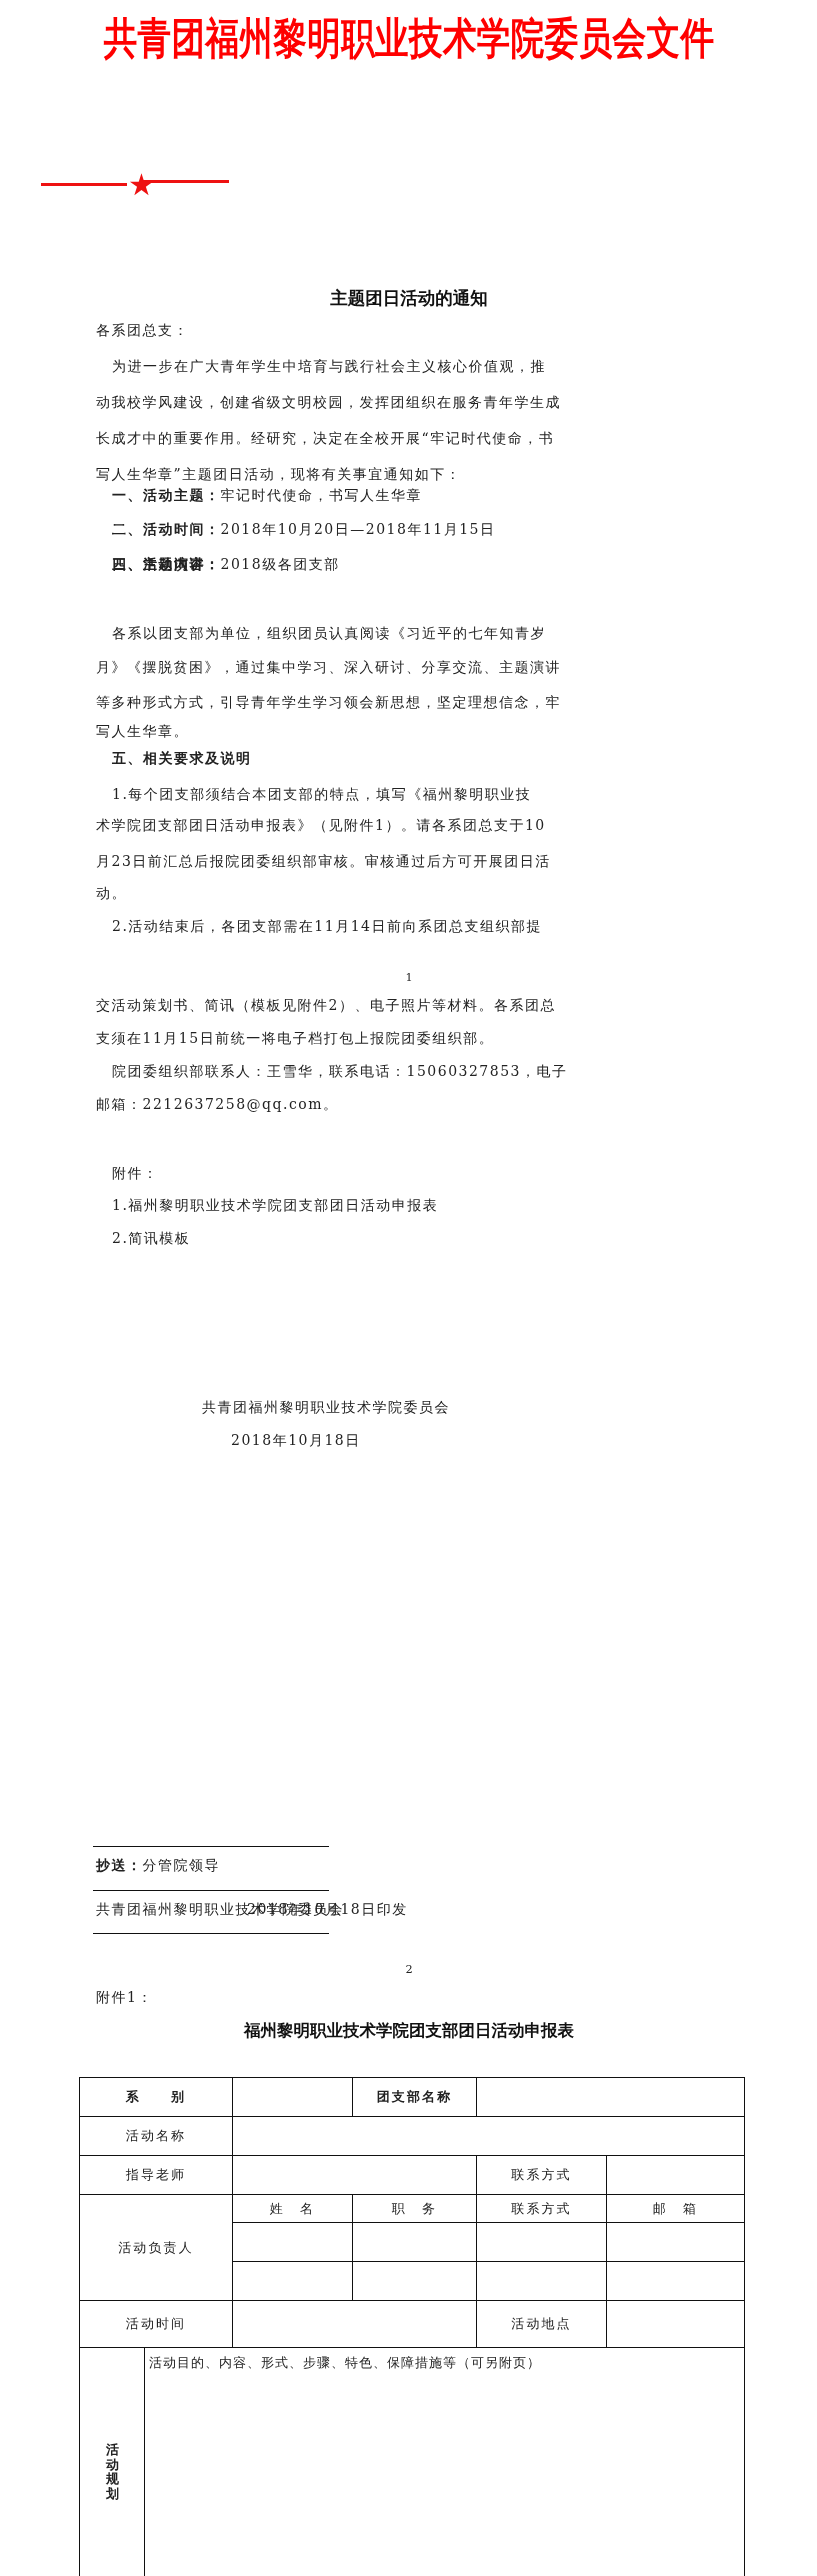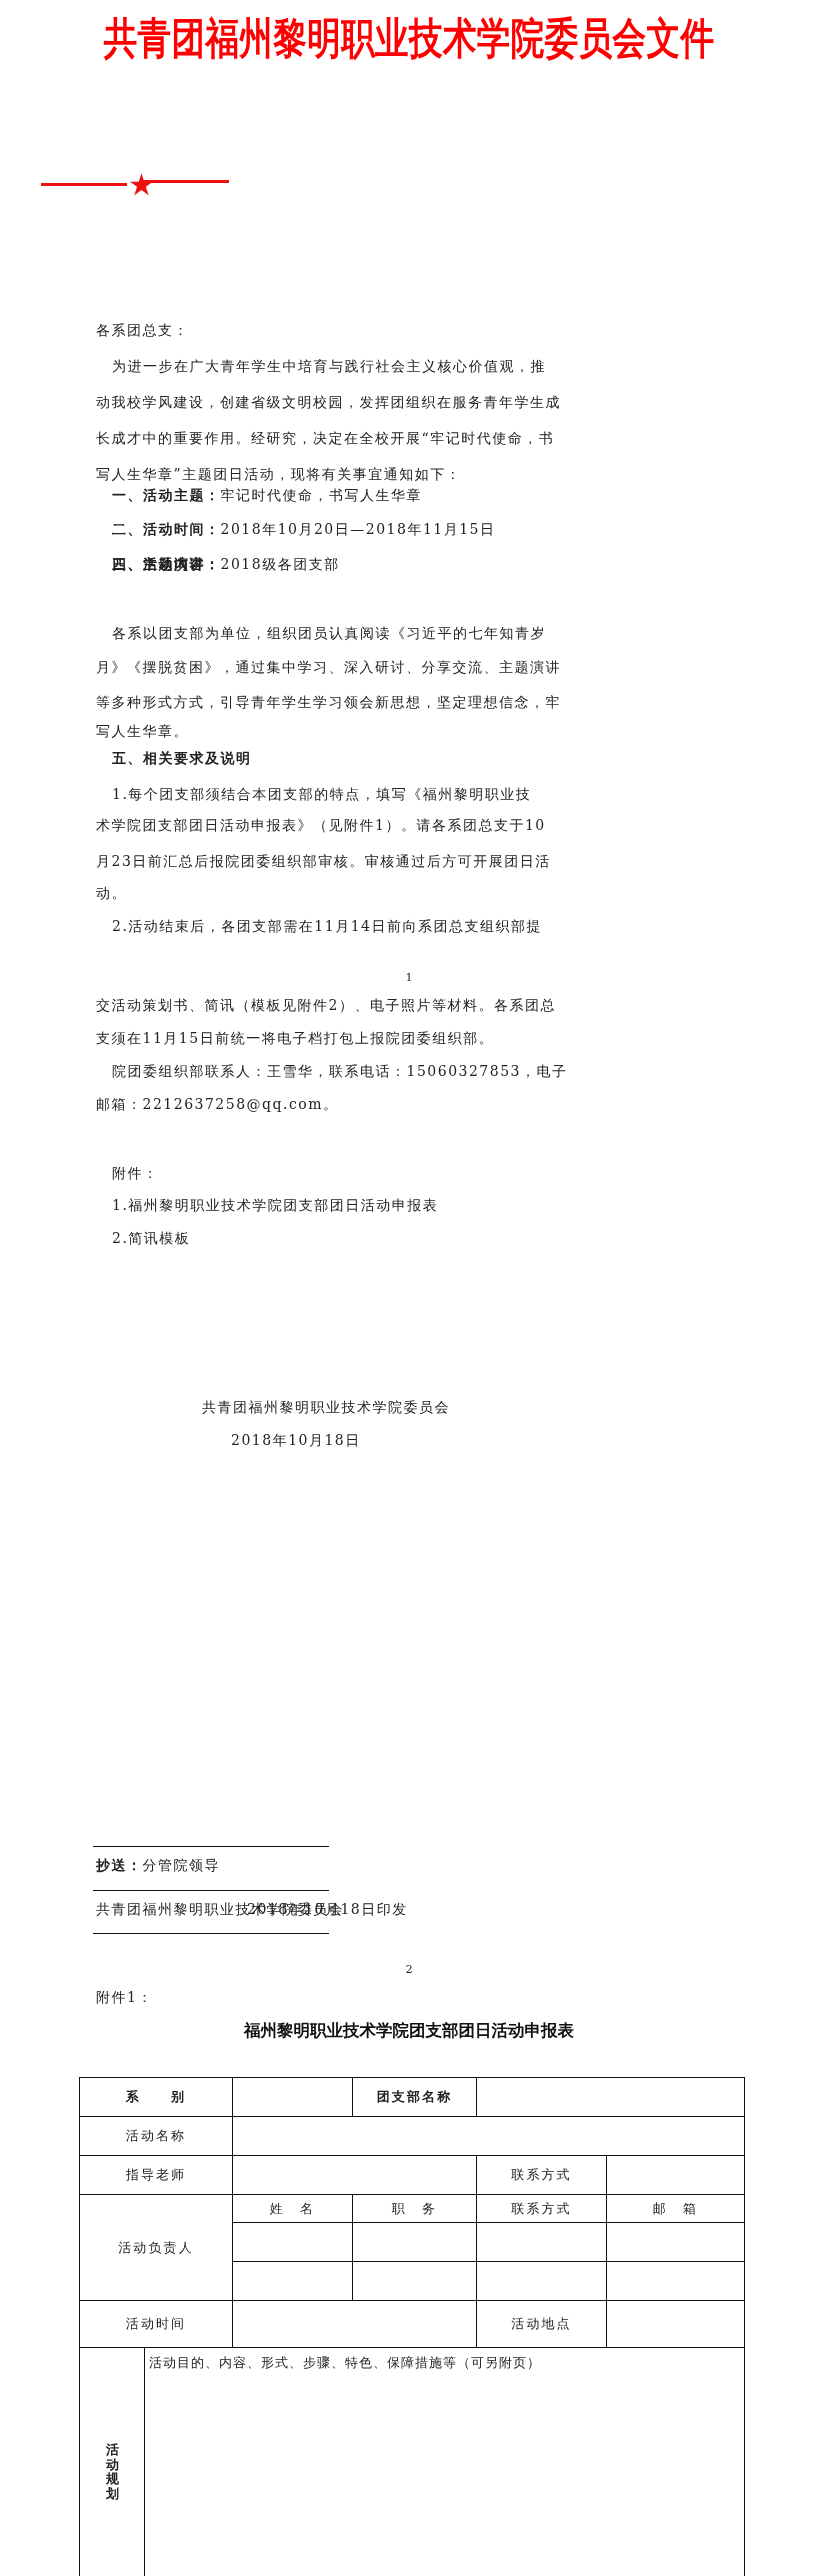--- a/index.html
+++ b/index.html
@@ -23,20 +23,21 @@
 </head>
 <body>
 
 <div class="page" style="height:3969px;">
 
   <div class="abs redhead" style="top:10.3px;">共青团福州黎明职业技术学院委员会文件</div>
   <div class="abs redline" style="top:183px; left:41px; width:86px;"></div>
   <div class="abs star" style="top:170px; left:128px;">★</div>
   <div class="abs redline" style="top:180px; left:143px; width:86px;"></div>
 
+  <div class="abs title" style="top:286px;">主题团日活动的通知</div>
 
   <div class="abs body-text" style="top:322px; left:96px;">各系团总支：</div>
   <div class="abs body-text" style="top:358px; left:112px;">为进一步在广大青年学生中培育与践行社会主义核心价值观，推</div>
   <div class="abs body-text" style="top:394px; left:96px;">动我校学风建设，创建省级文明校园，发挥团组织在服务青年学生成</div>
   <div class="abs body-text" style="top:430px; left:96px;">长成才中的重要作用。经研究，决定在全校开展“牢记时代使命，书</div>
   <div class="abs body-text" style="top:466px; left:96px;">写人生华章”主题团日活动，现将有关事宜通知如下：</div>
 
   <div class="abs body-text" style="top:487px; left:112px;">
     <span class="bold">一、活动主题：</span><span>牢记时代使命，书写人生华章</span>
   </div>

